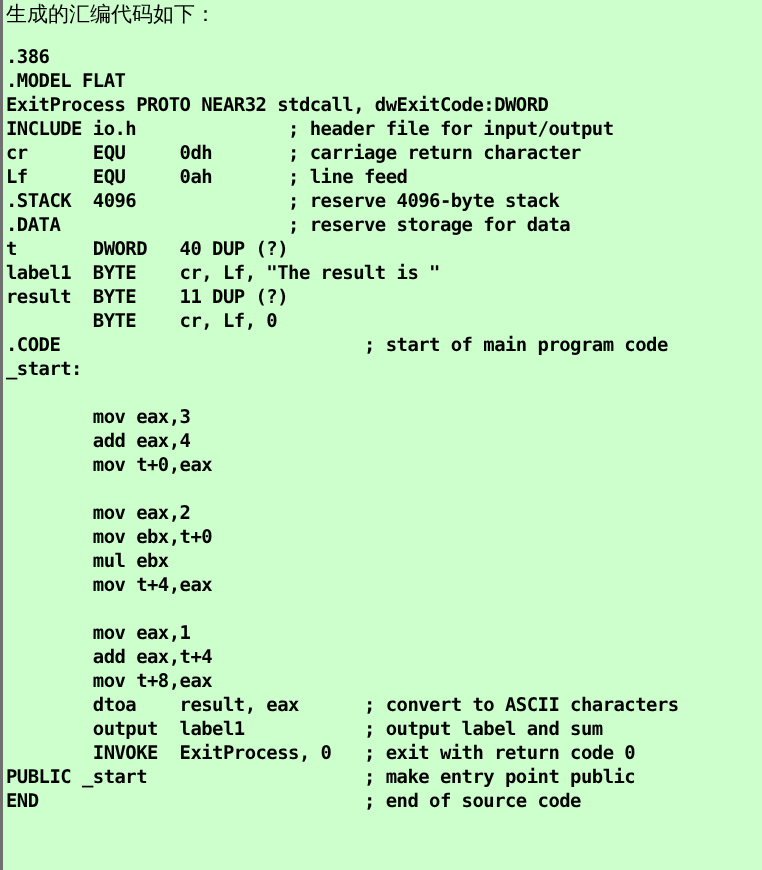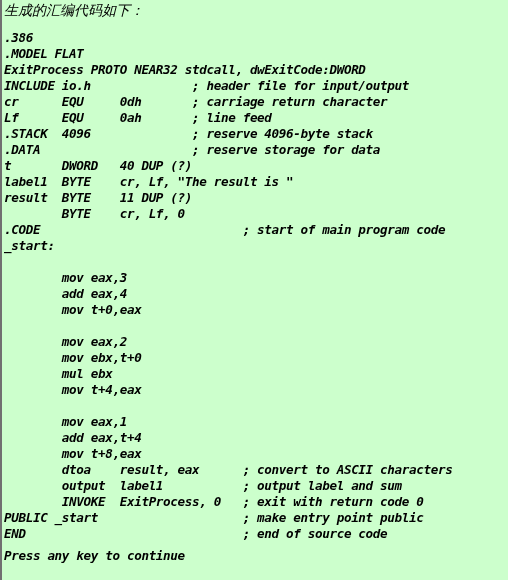--- a/index.html
+++ b/index.html
@@ -13,21 +13,20 @@
     font-family: "DejaVu Sans Mono", "Liberation Mono", monospace;
     overflow: hidden;
   }
   #screen {
     position: relative;
     width: 404px;
     height: 580px;
     background: #ccffcc;
     box-sizing: border-box;
     border-left: 2px solid #707070;
-    font-style: italic;
   }
   #title-line {
     position: absolute;
     left: 2px;
     top: 0px;
     font-family: "DejaVu Sans", "Liberation Sans", sans-serif;
     font-size: 14px;
     line-height: 20px;
     color: #000000;
     white-space: pre;
@@ -101,15 +100,14 @@
       <span class="code-line">        mov eax,1</span>
       <span class="code-line">        add eax,t+4</span>
       <span class="code-line">        mov t+8,eax</span>
       <span class="code-line">        dtoa    result, eax      ; convert to ASCII characters</span>
       <span class="code-line">        output  label1           ; output label and sum</span>
       <span class="code-line">        INVOKE  ExitProcess, 0   ; exit with return code 0</span>
       <span class="code-line">PUBLIC _start                    ; make entry point public</span>
       <span class="code-line">END                              ; end of source code</span>
     </div>
 
-  <div id="footer-line">Press any key to continue</div>
 
 </div>
 
 </body></html>

